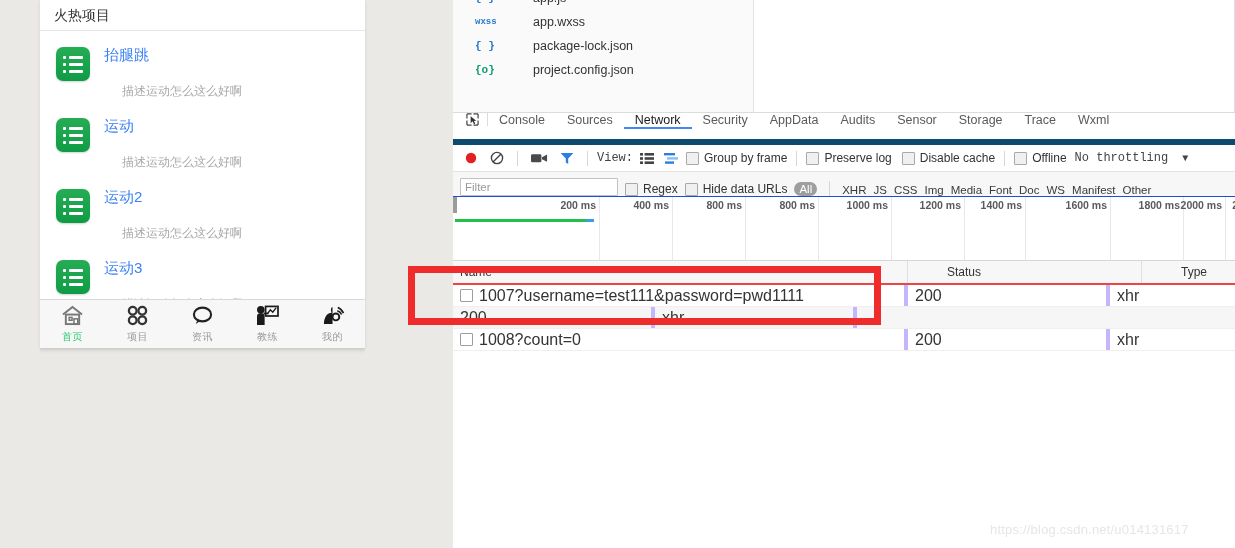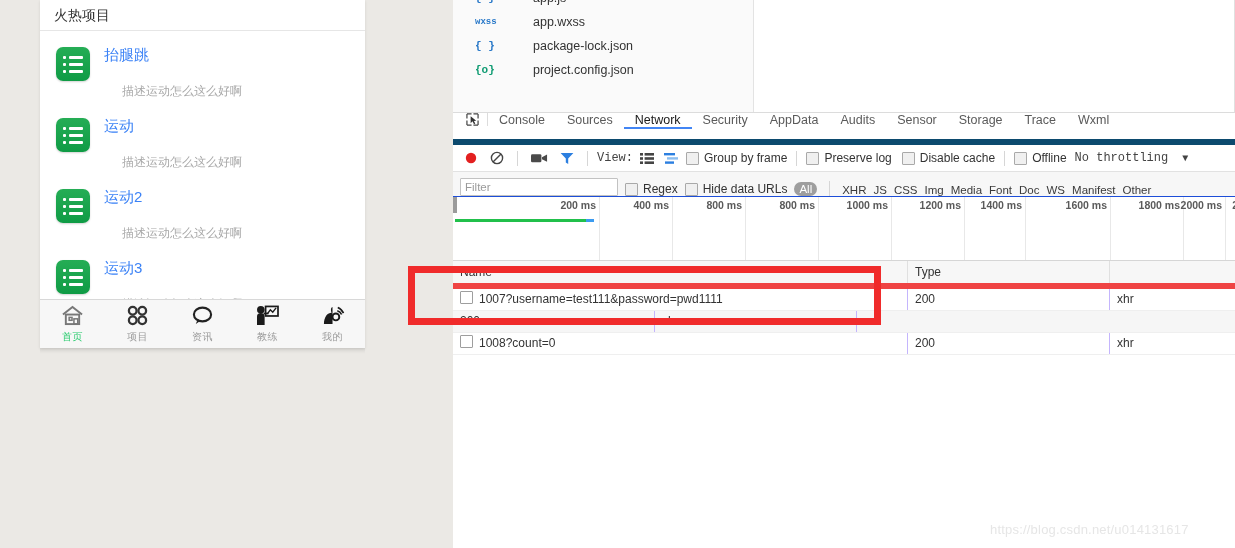--- a/index.html
+++ b/index.html
@@ -94,27 +94,27 @@
   .ov-ticks { position: absolute; inset: 0; }
   .tick { position: absolute; top: 0; bottom: 0; border-right: 1px solid #e8e8e8; }
   .tick span { position: absolute; right: 3px; top: 2px; font-size: 10.5px; color: #5a5a5a;
                white-space: nowrap; font-weight: bold; }
   .ov-left-edge { position: absolute; left: 0; top: 0; width: 4px; height: 16px; background: #9b9b9b; }
   .ov-bar { position: absolute; left: 2px; top: 22px; height: 3px; background: #21c04b; }
   .ov-bar-tip { position: absolute; top: 22px; height: 3px; width: 8px; background: #3b9bf0; }
 
   .netgrid { position: absolute; left: 0; right: 0; top: 260px; bottom: 0; background: #fff; }
   .gridhead { display: flex; height: 22px; align-items: center; background: #f7f7f7;
-              border-bottom: 6px solid #ef4444; border-top: 1px solid #d6d6d6; }
+              border-bottom: 2px solid #ef4444; border-top: 1px solid #d6d6d6; gap: 32px; }
   .gridhead > div { font-size: 12px; color: #333; padding-left: 7px; border-right: 1px solid #e0e0e0; 
                     height: 22px; line-height: 22px; box-sizing: border-box; }
   .grow { display: flex; height: 21px; align-items: center; border-bottom: 1px solid #efefef; }
   .grow:nth-child(odd) { background: #f6f6f6; }
-  .grow > div { font-size: 12px; color: #333; padding-left: 7px; height: 21px; line-height: 21px;
-                box-sizing: border-box; border-right: 1px solid #c4b5fd; overflow: hidden;
+  .grow > div { font-size: 16px; color: #333; padding-left: 7px; height: 21px; line-height: 21px;
+                box-sizing: border-box; border-right: 4px solid #c4b5fd; overflow: hidden;
                 white-space: nowrap; }
   .c-name { width: 455px; flex: 0 0 455px; }
   .c-status { width: 202px; flex: 0 0 202px; }
   .c-type { width: 202px; flex: 0 0 202px; }
   .rowcb { display: inline-block; width: 11px; height: 11px; border: 1px solid #9e9e9e;
            background: #fff; border-radius: 1px; vertical-align: -1px; margin-right: 6px; }
 
   .redbox { position: absolute; left: 408px; top: 266px; width: 473px; height: 59px;
             border: 7px solid #f02b2b; box-sizing: border-box; pointer-events: none; z-index: 9; }
 
@@ -420,20 +420,21 @@
             <span>22</span>
           </div>
       </div>
       <div class="ov-bar" style="width:133px"></div>
       <div class="ov-bar-tip" style="left:133px"></div>
     </div>
 
     <div class="netgrid">
       <div class="gridhead">
         <div class="c-name">Name</div>
+        <div class="c-status">Status</div>
         <div class="c-type">Type</div>
 
       </div>
 
       <div class="grow">
         <div class="c-name">
           <span class="rowcb"></span><span>1007?username=test111&amp;password=pwd1111</span>
         </div>
         <div class="c-status">200</div>
         <div class="c-type">xhr</div>

